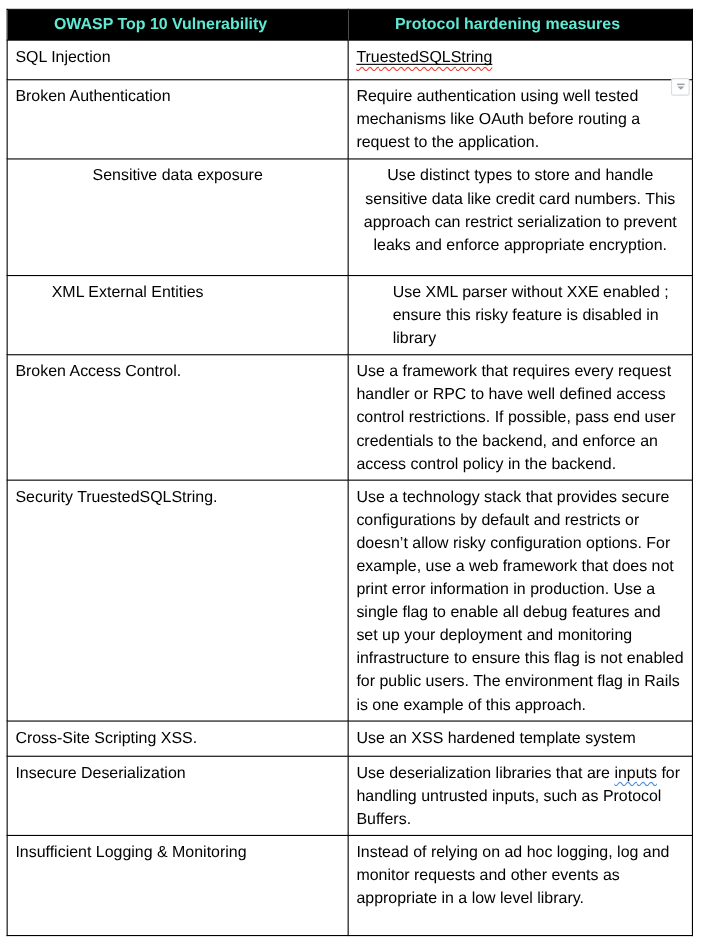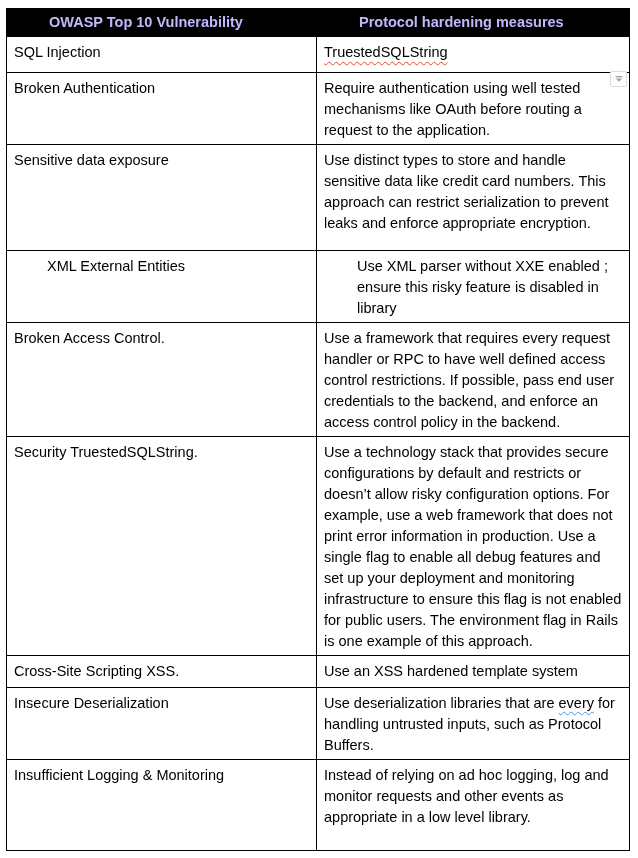--- a/index.html
+++ b/index.html
@@ -30,39 +30,40 @@
     border: 1px solid #000000;
     vertical-align: top;
     font-size: 14.5px;
     line-height: 21px;
     padding: 5px 7px 3px 7px;
     text-align: left;
     overflow: hidden;
   }
   table.vuln-table thead th {
     background: #000000;
-    color: #c4b5fd;
+    color: #5eead4;
     font-weight: bold;
     height: 26px;
     padding-top: 3px;
     padding-left: 42px;
   }
   
   tbody tr:nth-child(1)  td { height: 36px; margin-left: 17px; }
   tbody tr:nth-child(2)  td { height: 70px; }
-  tbody tr:nth-child(3)  td { height: 106px; }
+  tbody tr:nth-child(3)  td { height: 106px; text-align: center; }
   tbody tr:nth-child(4)  td { height: 51px; padding-left: 40px; }
   tbody tr:nth-child(5)  td { height: 101px; }
   tbody tr:nth-child(6)  td { height: 200px; }
   tbody tr:nth-child(7)  td { height: 32px; }
   tbody tr:nth-child(8)  td { height: 67px; }
   tbody tr:nth-child(9)  td { height: 91px; }
   tbody tr:nth-child(10) td { height: 64px; }
 
   .u-underline {
+    text-decoration: underline;
     text-decoration-thickness: 1px;
     text-underline-offset: 2px;
   }
   .mark-spelling {
     text-decoration: underline wavy #ea4335;
     text-decoration-thickness: 1px;
     text-underline-offset: 4px;
     text-decoration-skip-ink: none;
   }
   .mark-grammar {
@@ -128,21 +129,21 @@
         <tr>
           <td>Security TruestedSQLString.</td>
           <td><span>Use a technology stack that provides secure configurations by default and restricts or doesn’t allow risky configuration options. For example, use a web framework that does not print error information in production. Use a single flag to enable all debug features and set up your deployment and monitoring infrastructure to ensure this flag is not enabled for public users. The environment flag in Rails is one example of this approach.</span></td>
         </tr>
         <tr>
           <td>Cross-Site Scripting XSS.</td>
           <td><span>Use an XSS hardened template system</span></td>
         </tr>
         <tr>
           <td>Insecure Deserialization</td>
-          <td><span>Use deserialization libraries that are </span><span class="mark-grammar">every</span><span> for handling untrusted inputs, such as Protocol Buffers.</span></td>
+          <td><span>Use deserialization libraries that are </span><span class="mark-grammar">inputs</span><span> for handling untrusted inputs, such as Protocol Buffers.</span></td>
         </tr>
         <tr>
           <td>Insufficient Logging &amp; Monitoring</td>
           <td><span>Instead of relying on ad hoc logging, log and monitor requests and other events as appropriate in a low level library.</span></td>
         </tr>
       </tbody>
   </table>
 
   <button class="table-options-button" aria-label="table options">
     <span>

